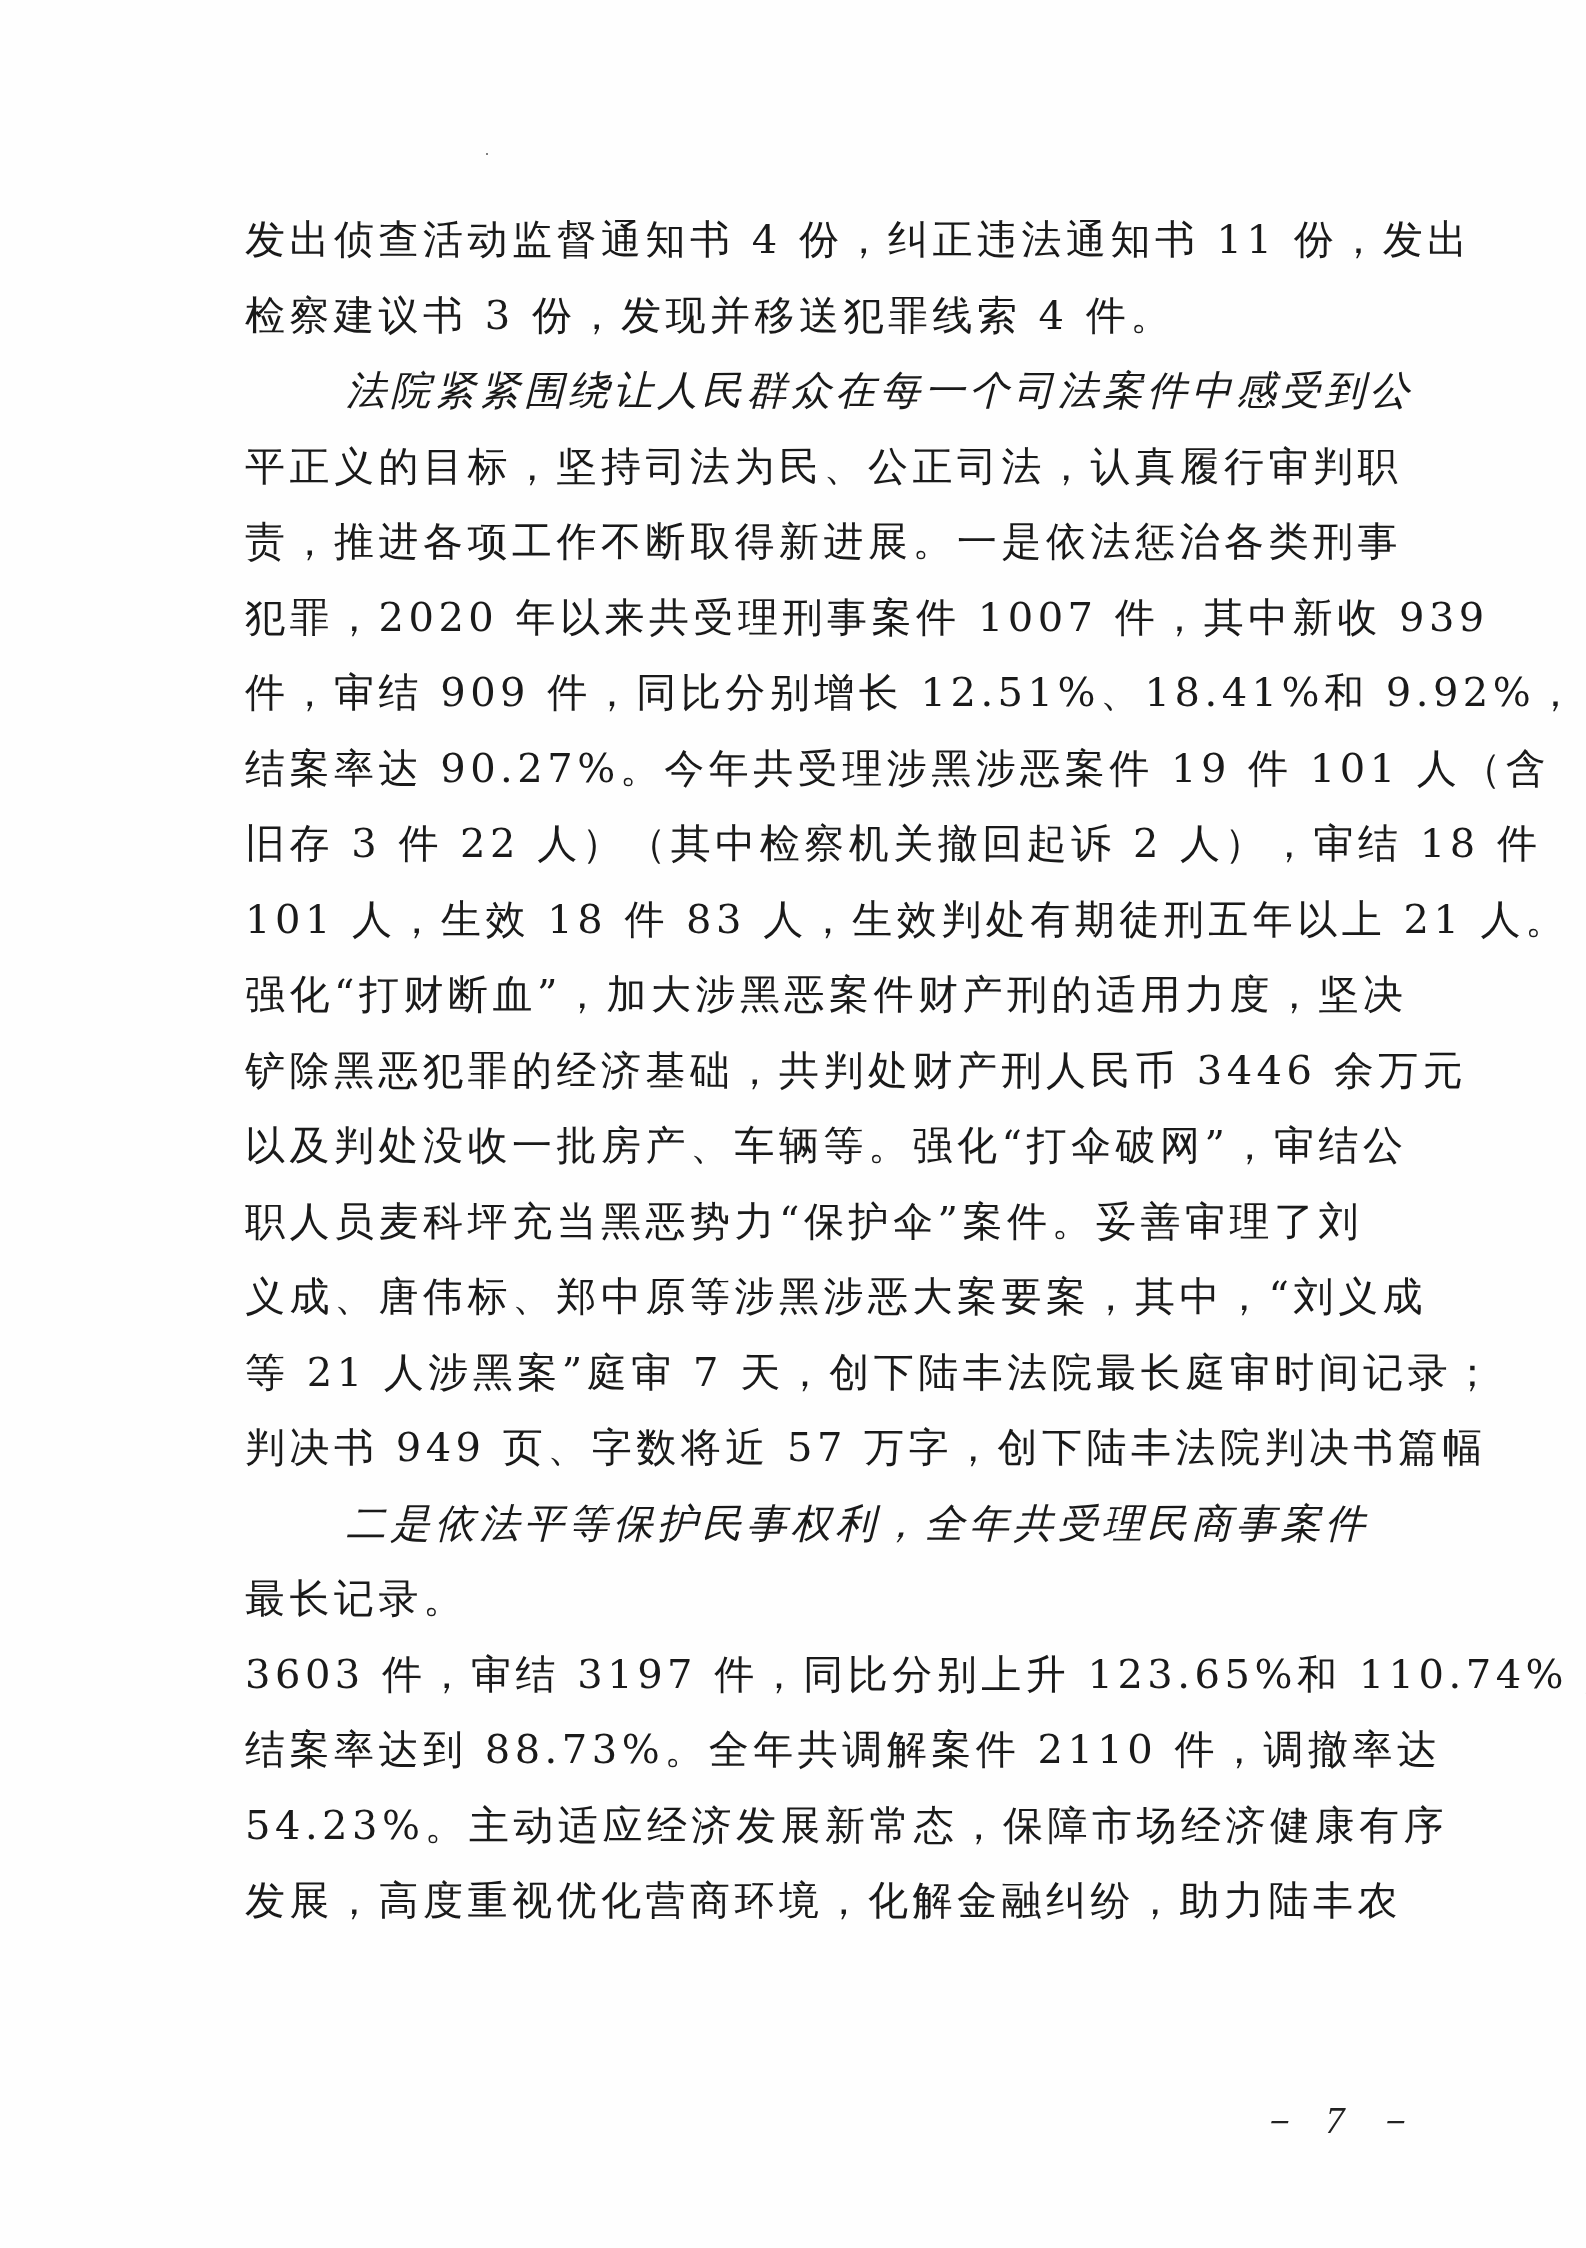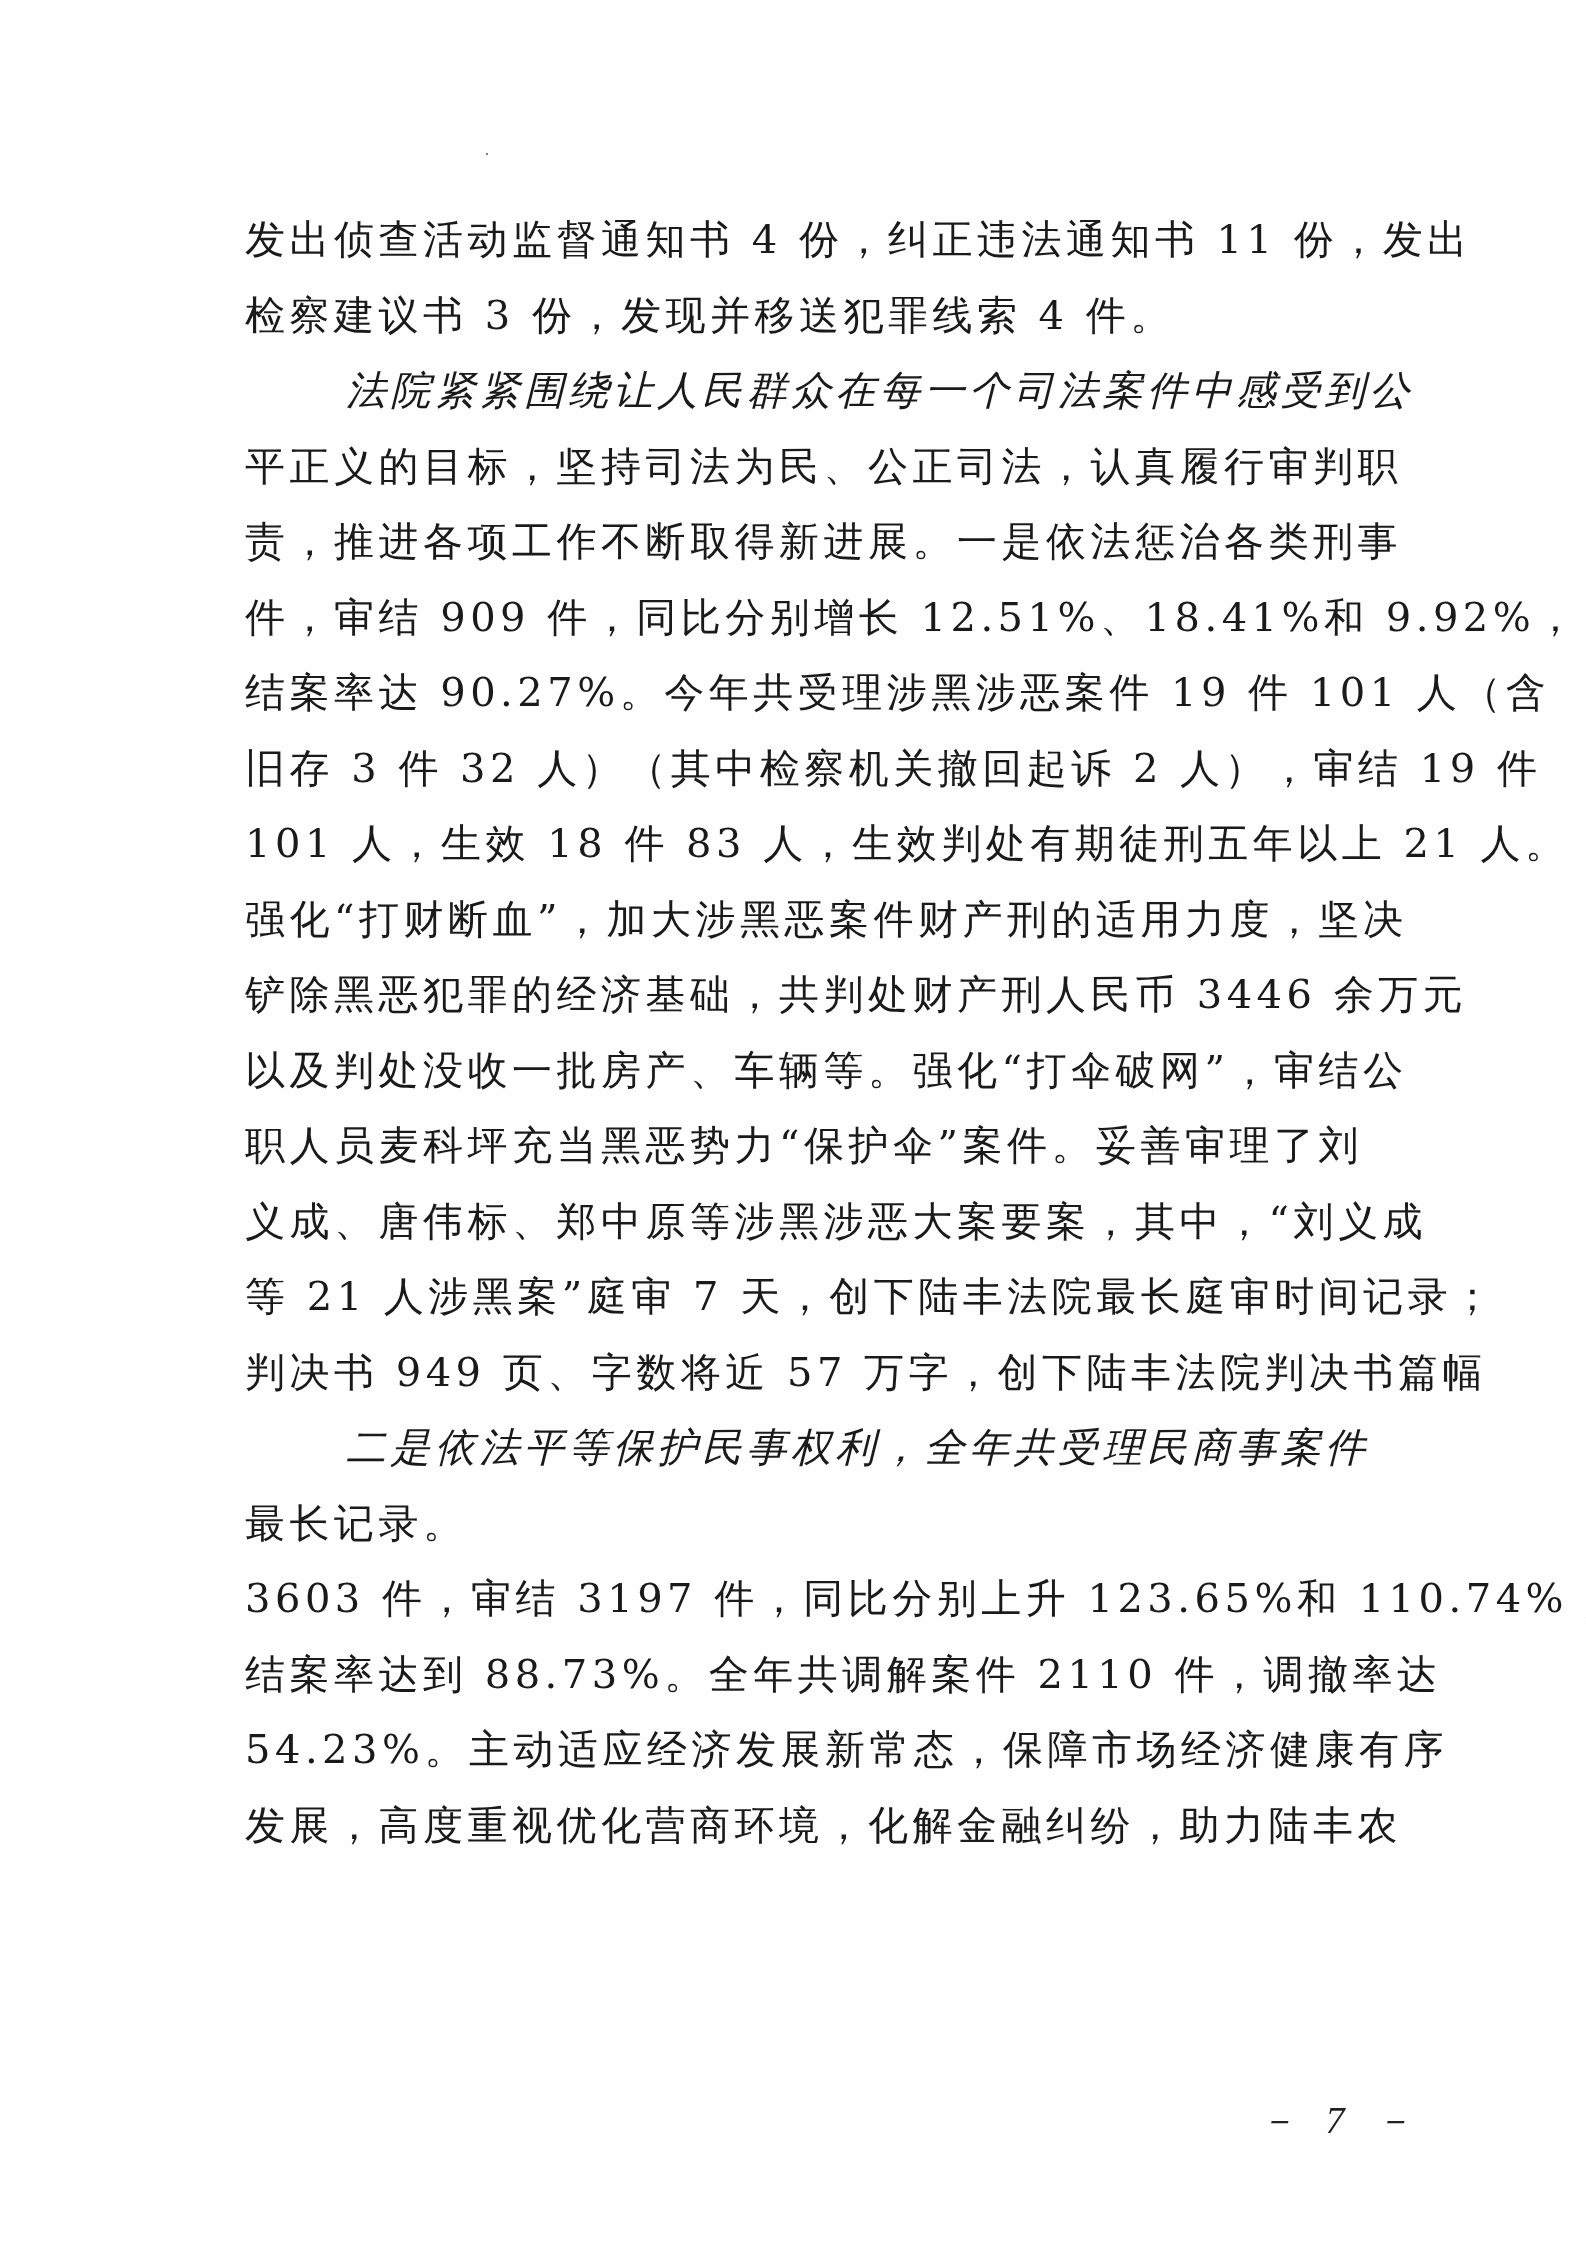--- a/index.html
+++ b/index.html
@@ -72,23 +72,24 @@
   <div class="scan-mark"></div>
 
   <div class="content">
 
     <div class="line">发出侦查活动监督通知书 4 份，纠正违法通知书 11 份，发出</div>
     <div class="line last">检察建议书 3 份，发现并移送犯罪线索 4 件。</div>
 
     <div class="line indent">法院紧紧围绕让人民群众在每一个司法案件中感受到公</div>
     <div class="line">平正义的目标，坚持司法为民、公正司法，认真履行审判职</div>
     <div class="line">责，推进各项工作不断取得新进展。一是依法惩治各类刑事</div>
+    <div class="line">犯罪，2020 年以来共受理刑事案件 1007 件，其中新收 939</div>
     <div class="line">件，审结 909 件，同比分别增长 12.51%、18.41%和 9.92%，</div>
     <div class="line">结案率达 90.27%。今年共受理涉黑涉恶案件 19 件 101 人（含</div>
-    <div class="line">旧存 3 件 32 人）（其中检察机关撤回起诉 2 人），审结 19 件</div>
+    <div class="line">旧存 3 件 22 人）（其中检察机关撤回起诉 2 人），审结 18 件</div>
     <div class="line">101 人，生效 18 件 83 人，生效判处有期徒刑五年以上 21 人。</div>
     <div class="line">强化“打财断血”，加大涉黑恶案件财产刑的适用力度，坚决</div>
     <div class="line">铲除黑恶犯罪的经济基础，共判处财产刑人民币 3446 余万元</div>
     <div class="line">以及判处没收一批房产、车辆等。强化“打伞破网”，审结公</div>
     <div class="line">职人员麦科坪充当黑恶势力“保护伞”案件。妥善审理了刘</div>
     <div class="line">义成、唐伟标、郑中原等涉黑涉恶大案要案，其中，“刘义成</div>
     <div class="line">等 21 人涉黑案”庭审 7 天，创下陆丰法院最长庭审时间记录；</div>
     <div class="line">判决书 949 页、字数将近 57 万字，创下陆丰法院判决书篇幅</div>
     <div class="line indent">二是依法平等保护民事权利，全年共受理民商事案件</div>
 

